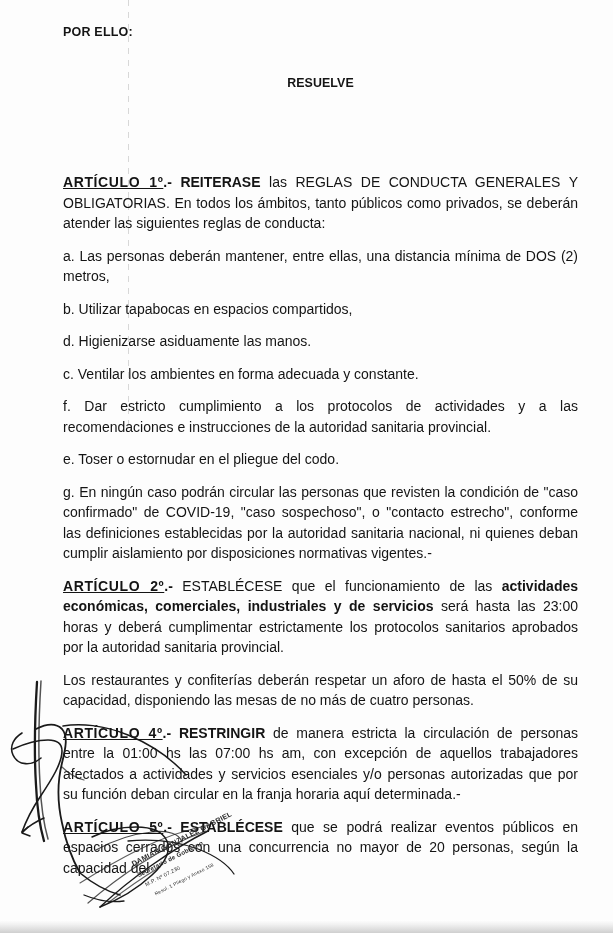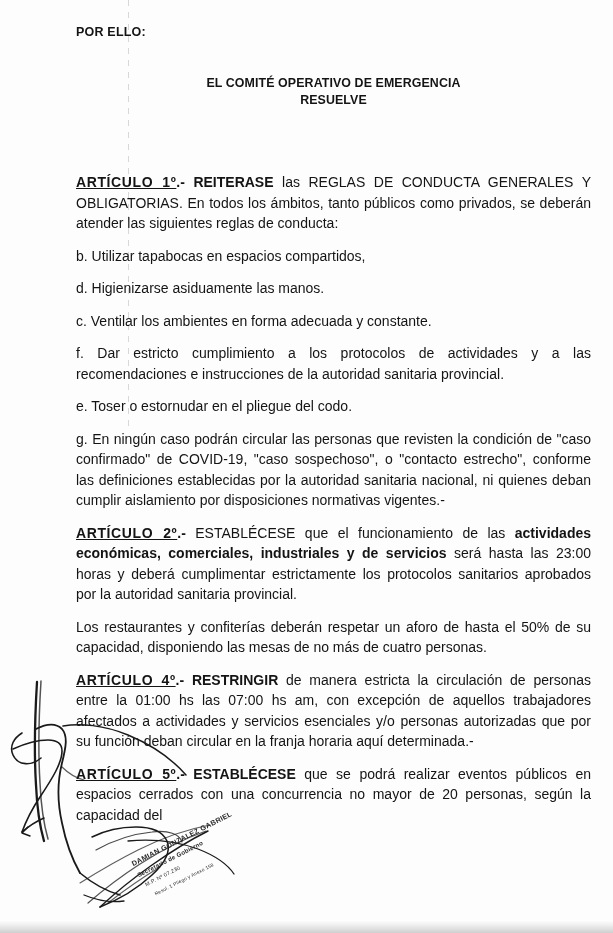--- a/index.html
+++ b/index.html
@@ -42,21 +42,20 @@
     height: 13px;
     background: linear-gradient(to bottom, #ffffff 0%, #f1f1f1 35%, #dedede 72%, #cfcfcf 100%);
     pointer-events: none;
   }
   #content {
     position: absolute;
     left: 63px;
     top: 0;
     width: 515px;
     height: 688px;
-    margin-left: 13px;
   }
   .por-ello {
     position: absolute;
     top: 25px;
     left: 0;
     font-size: 12.5px;
     font-weight: bold;
     letter-spacing: 0.2px;
   }
   .title-block {
@@ -133,28 +132,28 @@
 
 <div id="page">
 
   <div id="fold-line"></div>
 
   <div id="content">
 
     <div class="por-ello">POR ELLO:</div>
 
     <div class="title-block">
-      <div class="line-1">EL COMITÉ OPERATIVO DE EMERGENCIA</div>
       <div class="line-3">RESUELVE</div>
     </div>
 
     <div class="body-flow">
 
       <p class="para"><span class="art-head">ARTÍCULO 1º</span><span class="art-dash">.- </span><span class="verb-bold">REITERASE</span><span> las REGLAS DE CONDUCTA GENERALES Y OBLIGATORIAS. En todos los ámbitos, tanto públicos como privados, se deberán atender las siguientes reglas de conducta:</span></p>
 
+      <p class="para">a. Las personas deberán mantener, entre ellas, una distancia mínima de DOS (2) metros,</p>
       <p class="para">b. Utilizar tapabocas en espacios compartidos,</p>
       <p class="para">d. Higienizarse asiduamente las manos.</p>
       <p class="para">c. Ventilar los ambientes en forma adecuada y constante.</p>
       <p class="para">f. Dar estricto cumplimiento a los protocolos de actividades y a las recomendaciones e instrucciones de la autoridad sanitaria provincial.</p>
       <p class="para">e. Toser o estornudar en el pliegue del codo.</p>
       <p class="para">g. En ningún caso podrán circular las personas que revisten la condición de "caso confirmado" de COVID-19, "caso sospechoso", o "contacto estrecho", conforme las definiciones establecidas por la autoridad sanitaria nacional, ni quienes deban cumplir aislamiento por disposiciones normativas vigentes.-</p>
 
       <p class="para"><span class="art-head">ARTÍCULO 2º</span><span class="art-dash">.- </span><span>ESTABLÉCESE</span><span> que el funcionamiento de las </span><span class="inline-bold">actividades económicas, comerciales, industriales y de servicios</span><span> será hasta las 23:00 horas y deberá cumplimentar estrictamente los protocolos sanitarios aprobados por la autoridad sanitaria provincial.</span></p>
 
 

